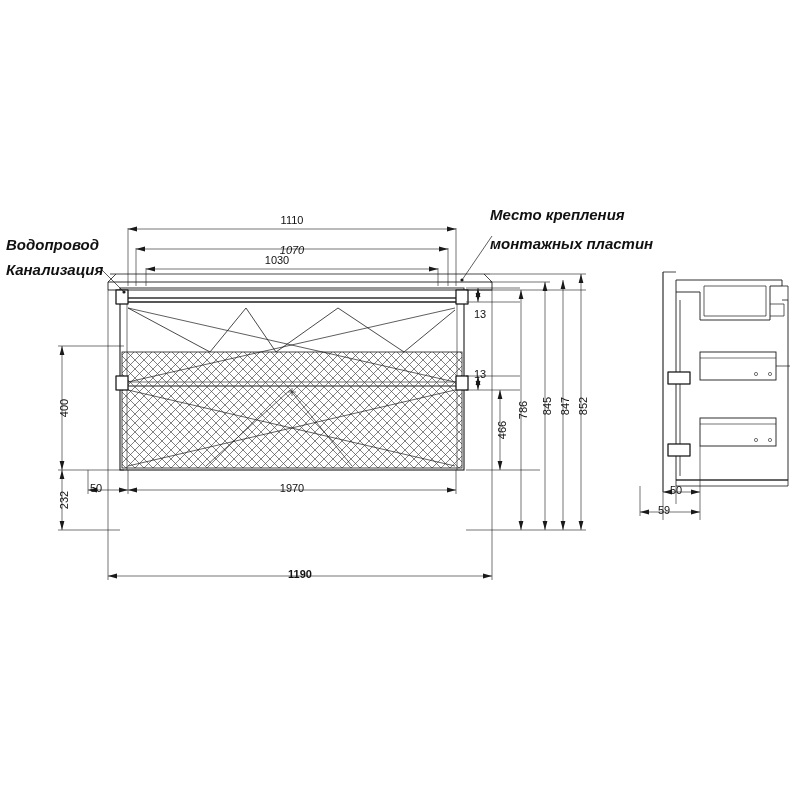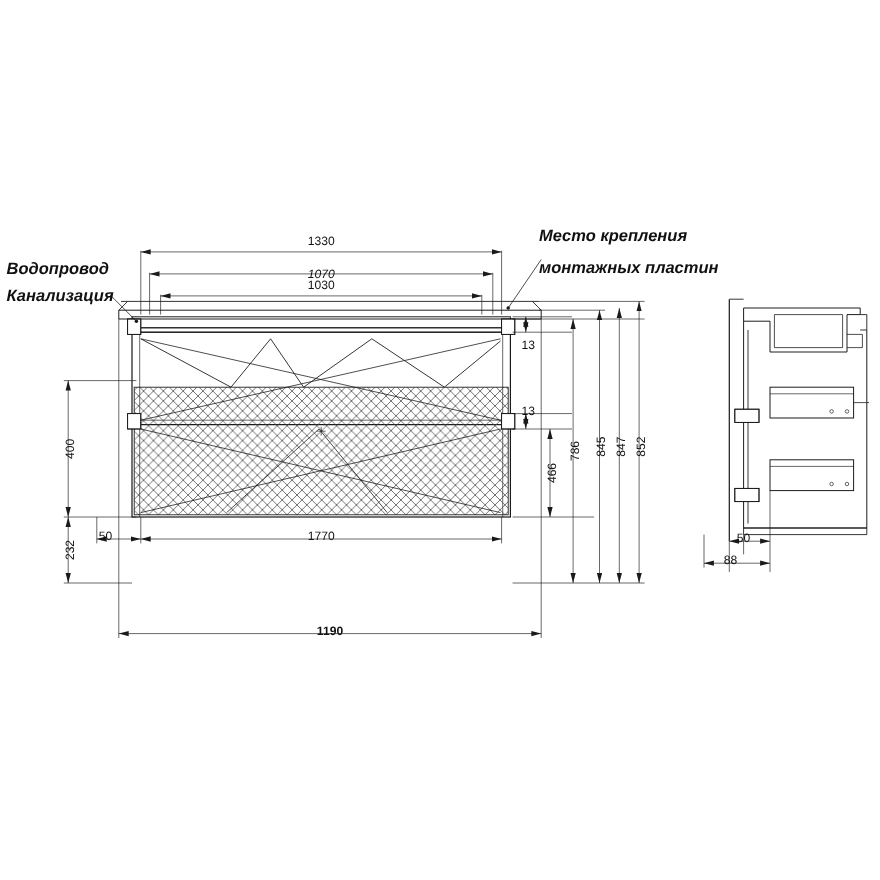--- a/index.html
+++ b/index.html
@@ -225,35 +225,35 @@
 
     </g>
   </svg>
 
   <div class="lbl italic" style="left:6px; top:238px;">Водопровод</div>
   <div class="lbl italic" style="left:6px; top:263px;">Канализация</div>
 
   <div class="lbl italic" style="left:490px; top:208px;">Место крепления</div>
   <div class="lbl italic" style="left:490px; top:237px;">монтажных пластин</div>
 
-  <div class="lbl ctr" style="left:292px; top:214px;">1330</div>
+  <div class="lbl ctr" style="left:292px; top:214px;">1110</div>
   <div class="lbl ctr" style="left:292px; top:244px;font-style:italic;">1070</div>
-  <div class="lbl ctr" style="left:292px; top:254px;">1030</div>
-  <div class="lbl ctr" style="left:292px; top:482px;">1770</div>
+  <div class="lbl ctr" style="left:277px; top:254px;">1030</div>
+  <div class="lbl ctr" style="left:292px; top:482px;">1970</div>
   <div class="lbl ctr" style="left:300px; top:568px;font-weight:bold;">1190</div>
   <div class="lbl ctr" style="left:96px; top:482px;">50</div>
 
   <div class="lbl vert ctr" style="left:58px; top:408px;">400</div>
   <div class="lbl vert ctr" style="left:58px; top:500px;">232</div>
 
   <div class="lbl" style="left:474px; top:308px;">13</div>
   <div class="lbl" style="left:474px; top:368px;">13</div>
 
   <div class="lbl vert ctr" style="left:496px; top:430px;">466</div>
   <div class="lbl vert ctr" style="left:517px; top:410px;">786</div>
   <div class="lbl vert ctr" style="left:541px; top:406px;">845</div>
   <div class="lbl vert ctr" style="left:559px; top:406px;">847</div>
   <div class="lbl vert ctr" style="left:577px; top:406px;">852</div>
 
   <div class="lbl ctr" style="left:676px; top:484px;">50</div>
-  <div class="lbl ctr" style="left:664px; top:504px;">88</div>
+  <div class="lbl ctr" style="left:664px; top:504px;">59</div>
 
 </div>
 
 </body></html>

